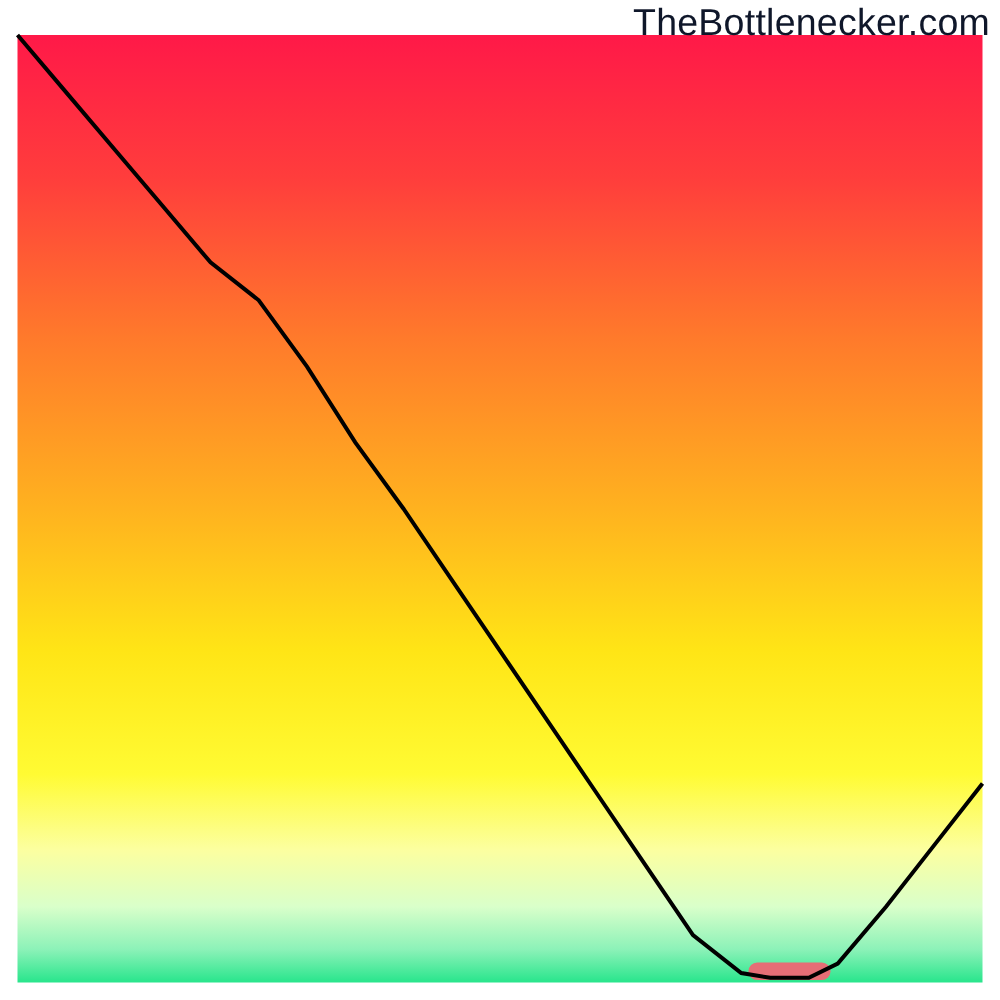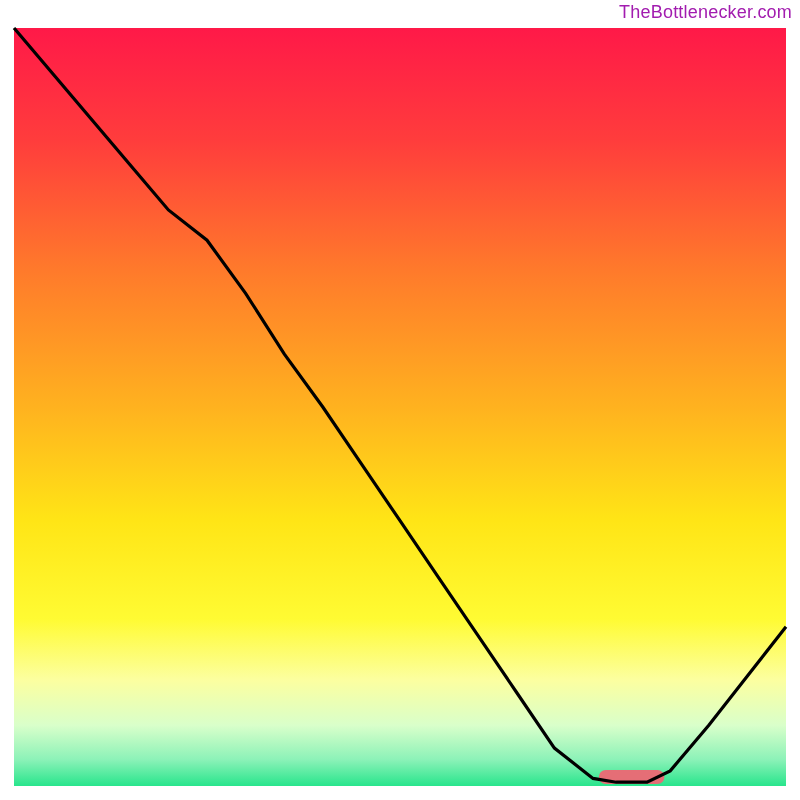--- a/index.html
+++ b/index.html
@@ -12,22 +12,22 @@
   }
   .chart-container {
     position: relative;
     width: 800px;
     height: 800px;
   }
   .watermark {
     position: absolute;
     top: 2px;
     right: 8px;
-    color: #a21caf;
-    font-size: 18px;
+    color: #0f172a;
+    font-size: 30px;
     font-weight: 500;
     letter-spacing: 0.2px;
     z-index: 3;
     text-align: left;
   }
   svg.plot {
     position: absolute;
     top: 0;
     left: 0;
     width: 800px;

